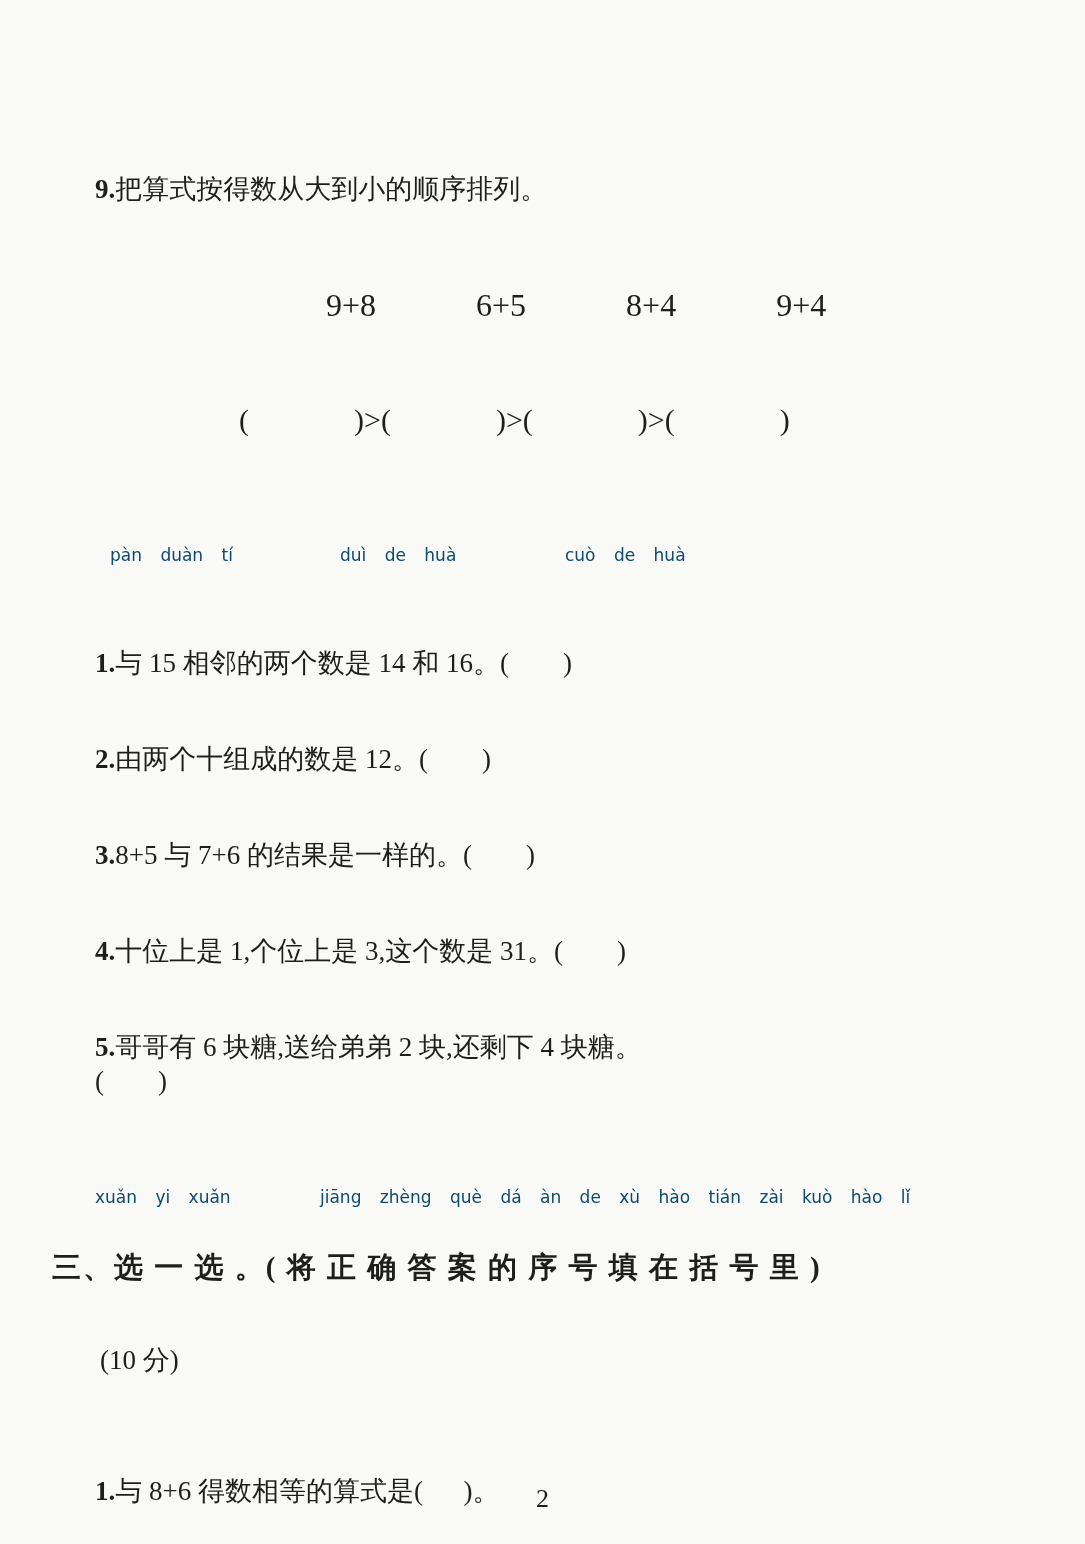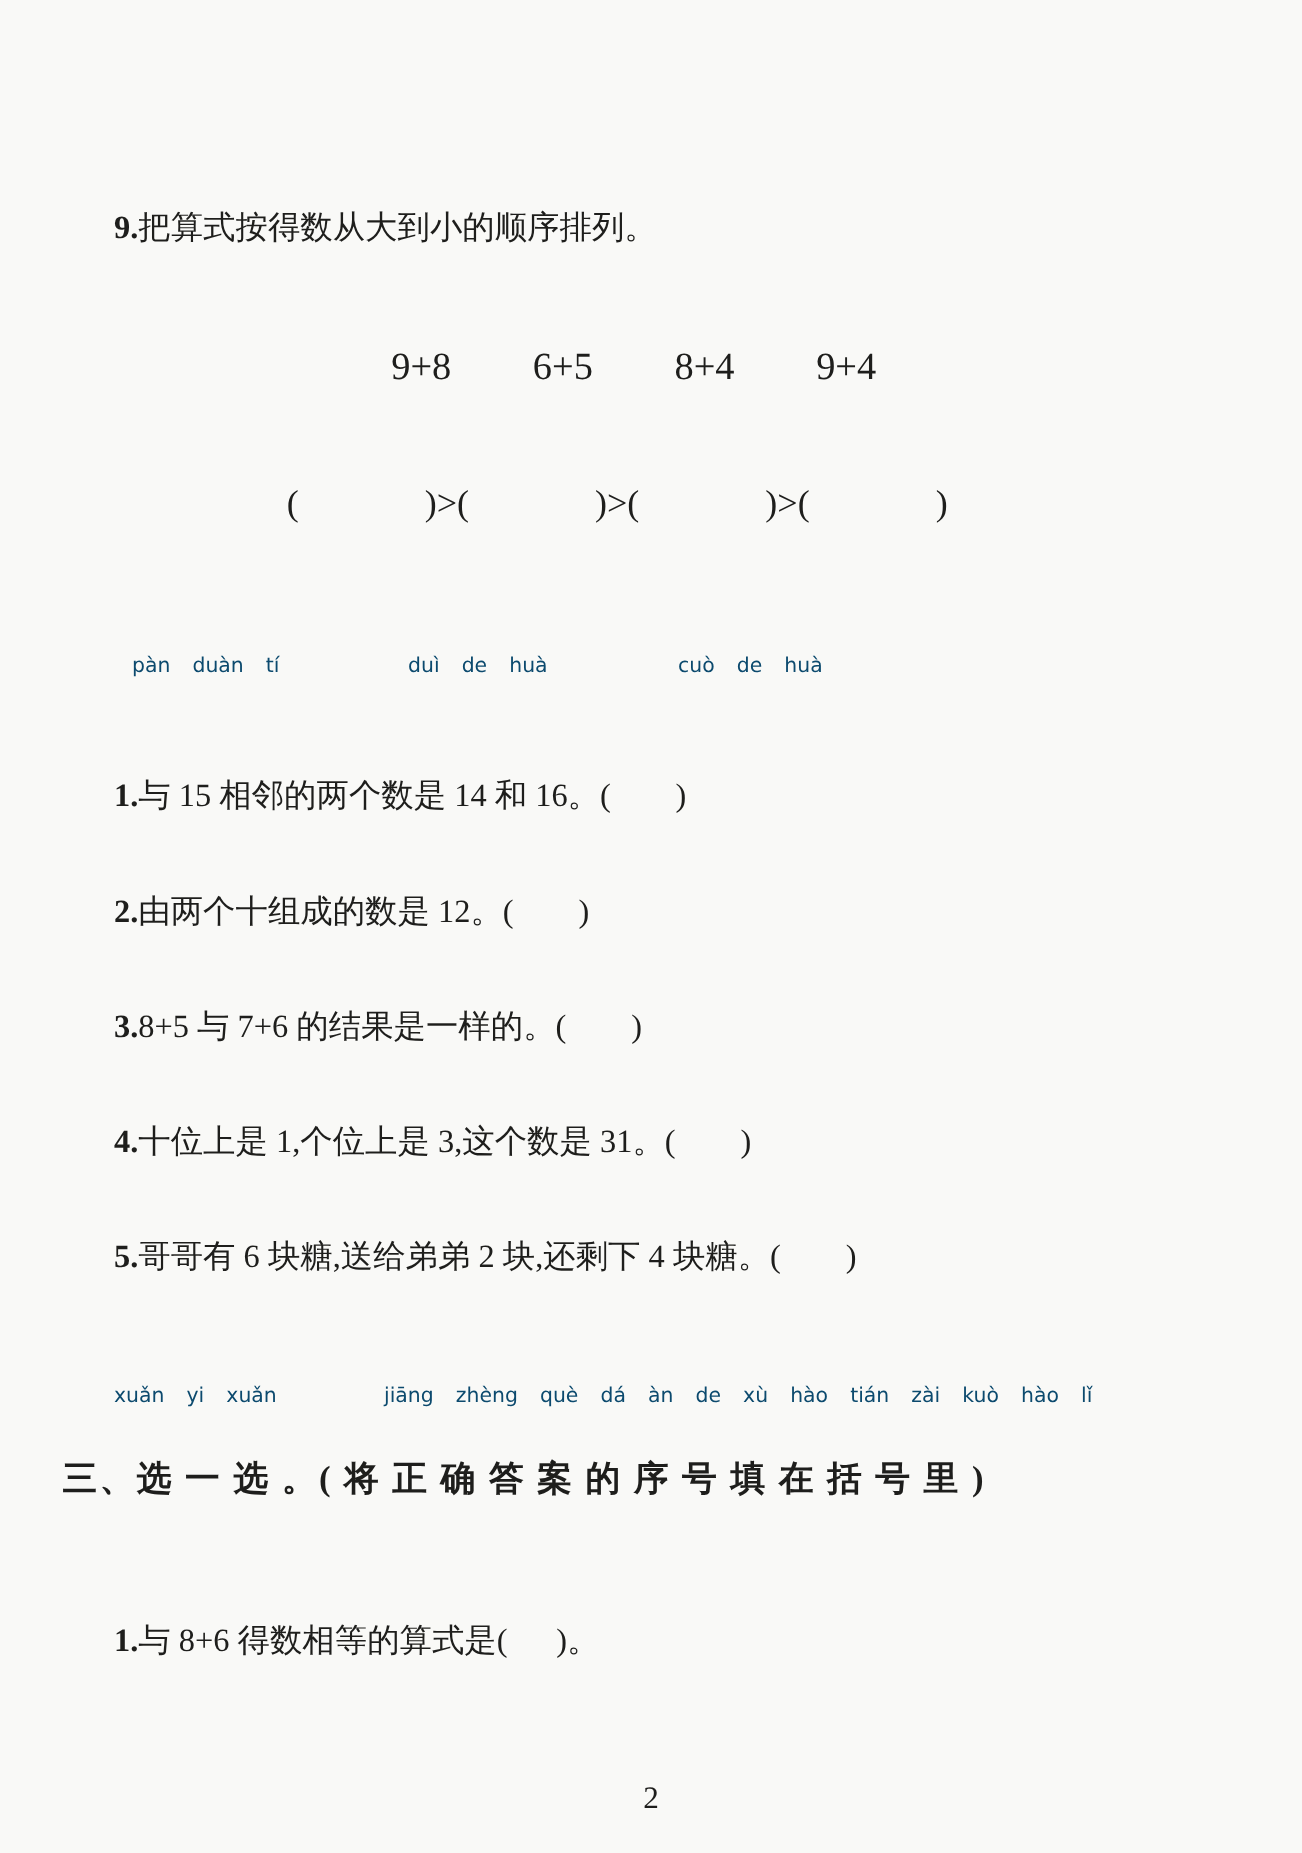--- a/index.html
+++ b/index.html
@@ -11,21 +11,21 @@
     overflow:hidden;
   }
   .page {
     position:relative;
     width:1085px; height:1544px;
     padding:100px 40px 0 52px;
     white-space:pre-wrap;
   }
   .qnum { font-weight:700; }
   .q-line { font-size:27px; line-height:34px; margin-left:43px; }
-  .expr-row { display:flex; gap:68px; margin:26px 0 0 274px; font-size:32px; line-height:38px; }
+  .expr-row { display:flex; gap:100px; margin:26px 0 0 274px; font-size:32px; line-height:38px; }
   .blank-row { margin:24px 0 0 187px; font-size:30px; line-height:36px; white-space:pre; }
   .pinyin-row {
     position:relative; height:24px;
     font-family:"DejaVu Sans","Liberation Sans",sans-serif;
     font-size:17px; line-height:22px; color:#0c4a6e;
   }
   .pinyin-row span { position:absolute; top:0; word-spacing:13px; white-space:pre; }
   .sec-title { font-size:29px; line-height:38px; font-weight:700; letter-spacing:2px; }
   .judge-row {
     display:flex; 
@@ -73,31 +73,32 @@
     <span class="paren">(        )</span>
   </div>
   <div class="judge-row" style="margin-top:26px;">
     <span><span class="qnum">3.</span><span>8+5 与 7+6 的结果是一样的。</span></span>
     <span class="paren">(        )</span>
   </div>
   <div class="judge-row" style="margin-top:26px;">
     <span><span class="qnum">4.</span><span>十位上是 1,个位上是 3,这个数是 31。</span></span>
     <span class="paren">(        )</span>
   </div>
-  <div class="judge-row" style="margin-top:26px;">
+  <div class="judge-row" style="margin-top:26px;flex-direction:column;">
     <span><span class="qnum">5.</span><span>哥哥有 6 块糖,送给弟弟 2 块,还剩下 4 块糖。</span></span>
     <span class="paren">(        )</span>
   </div>
 
   
   <div class="pinyin-row" style="margin-top:16px;">
     <span style="left:43px;">xuǎn yi xuǎn</span>
     <span style="left:268px;">jiāng zhèng què dá àn de xù hào tián zài kuò hào lǐ</span>
   </div>
   <div class="sec-title" style="margin-top:2px;">三、选 一 选 。( 将 正 确 答 案 的 序 号 填 在 括 号 里 )</div>
+  <div class="score-line" style="margin-top:22px;">(10 分)</div>
 
   
   <div class="mc" style="margin-top:26px;"><span class="qnum">1.</span><span>与 8+6 得数相等的算式是(      )。</span></div>
   
 
   
   
   
 
   

